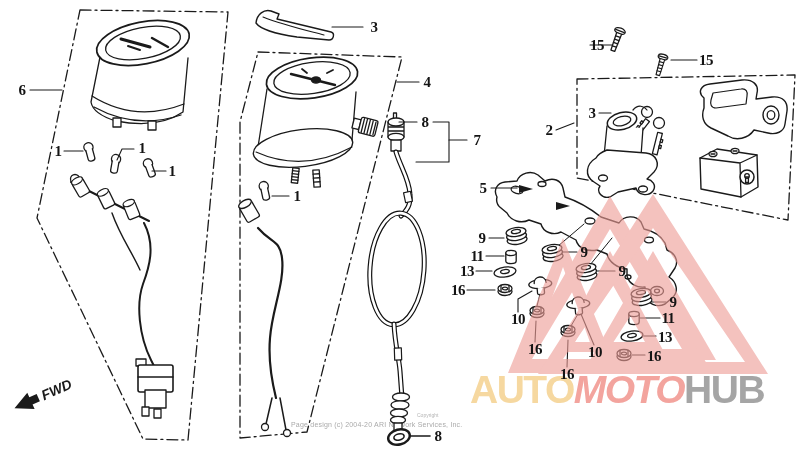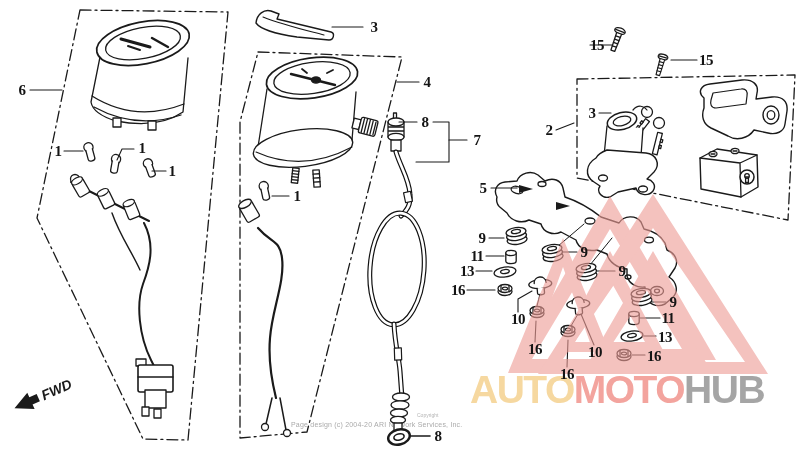--- a/index.html
+++ b/index.html
@@ -7,21 +7,21 @@
          font-family:"Liberation Sans",sans-serif;}
   svg.art{position:absolute;left:0;top:0;z-index:2;}
   svg.wmk{position:absolute;left:0;top:0;z-index:3;}
   .co{position:absolute;transform:translate(-50%,-50%);
       font:700 15px "Liberation Serif",serif;color:#141414;z-index:5;line-height:1;
       letter-spacing:-0.5px;}
   .wordmark{position:absolute;left:470px;top:370px;z-index:4;white-space:nowrap;
       font-family:"Liberation Sans",sans-serif;font-weight:700;font-size:39px;
       letter-spacing:-1.5px;line-height:1;}
   .wordmark .seg-auto{color:#f6d8a0;}
-  .wordmark .seg-moto{color:#f3a49e;}
+  .wordmark .seg-moto{color:#f3a49e;font-style:italic;}
   .wordmark .seg-hub{color:#a5a5a5;margin-top:36px;}
   .footer-copy{position:absolute;left:417px;top:412px;font-size:5px;color:#b5b5b5;z-index:1;}
   .footer-credit{position:absolute;left:291px;top:421px;font-size:7px;color:#aaaaaa;
       z-index:1;letter-spacing:0.2px;white-space:nowrap;}
 </style>
 </head>
 <body>
 
 <div class="stage">
 

